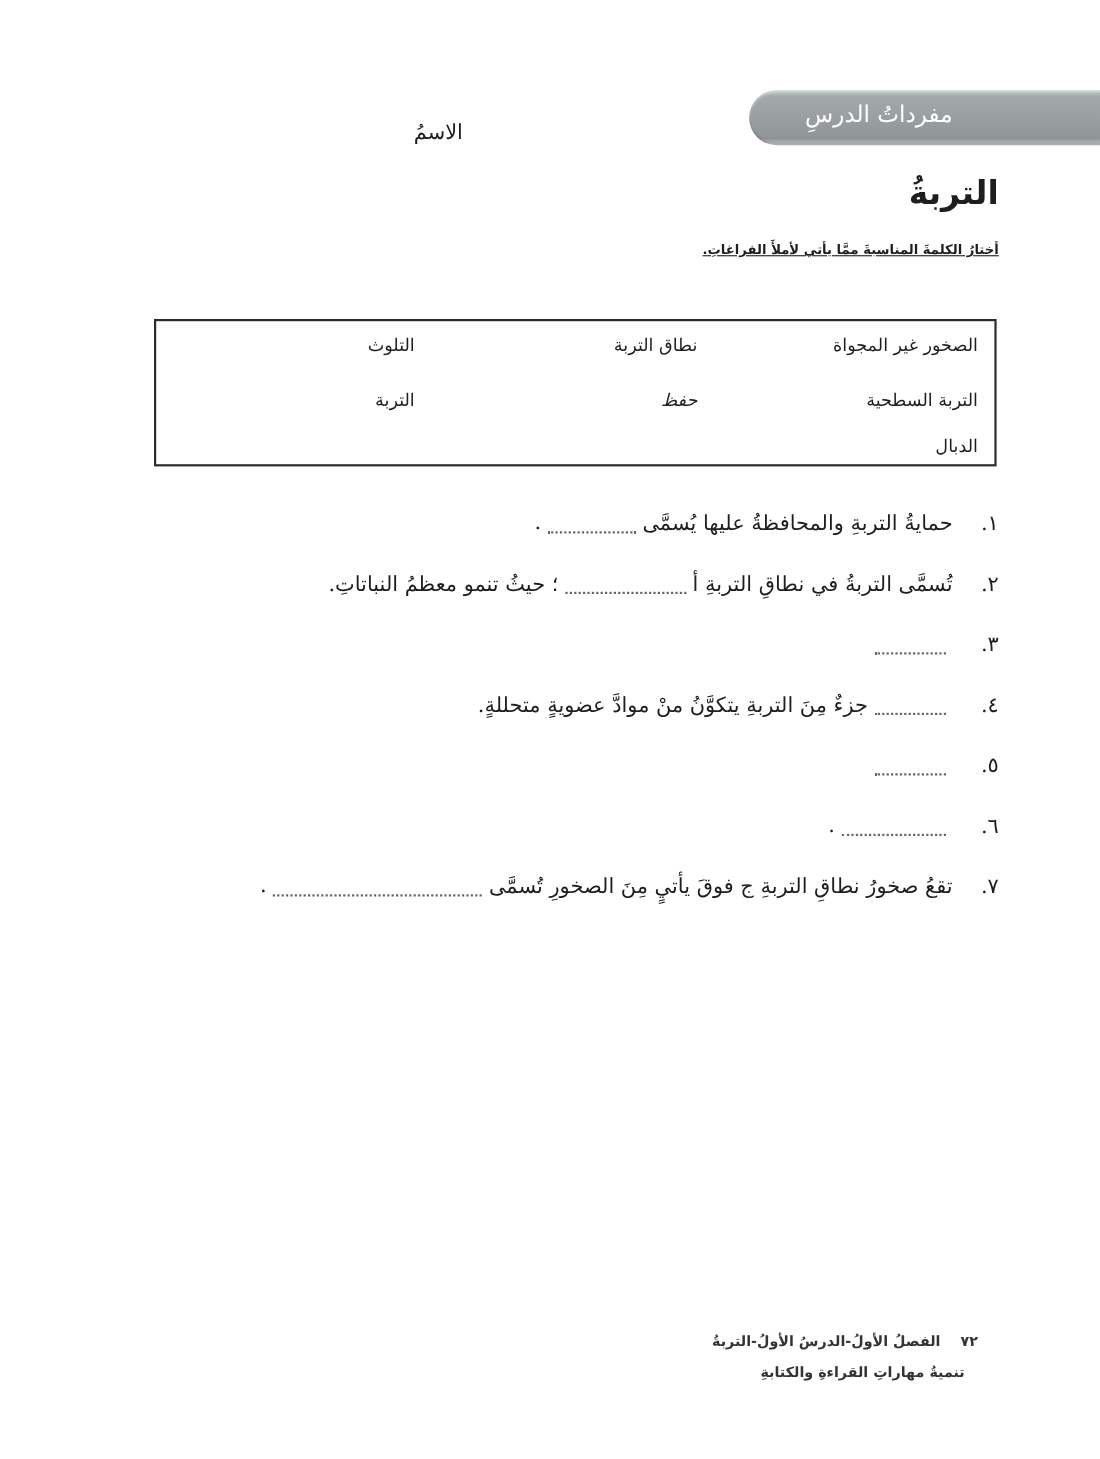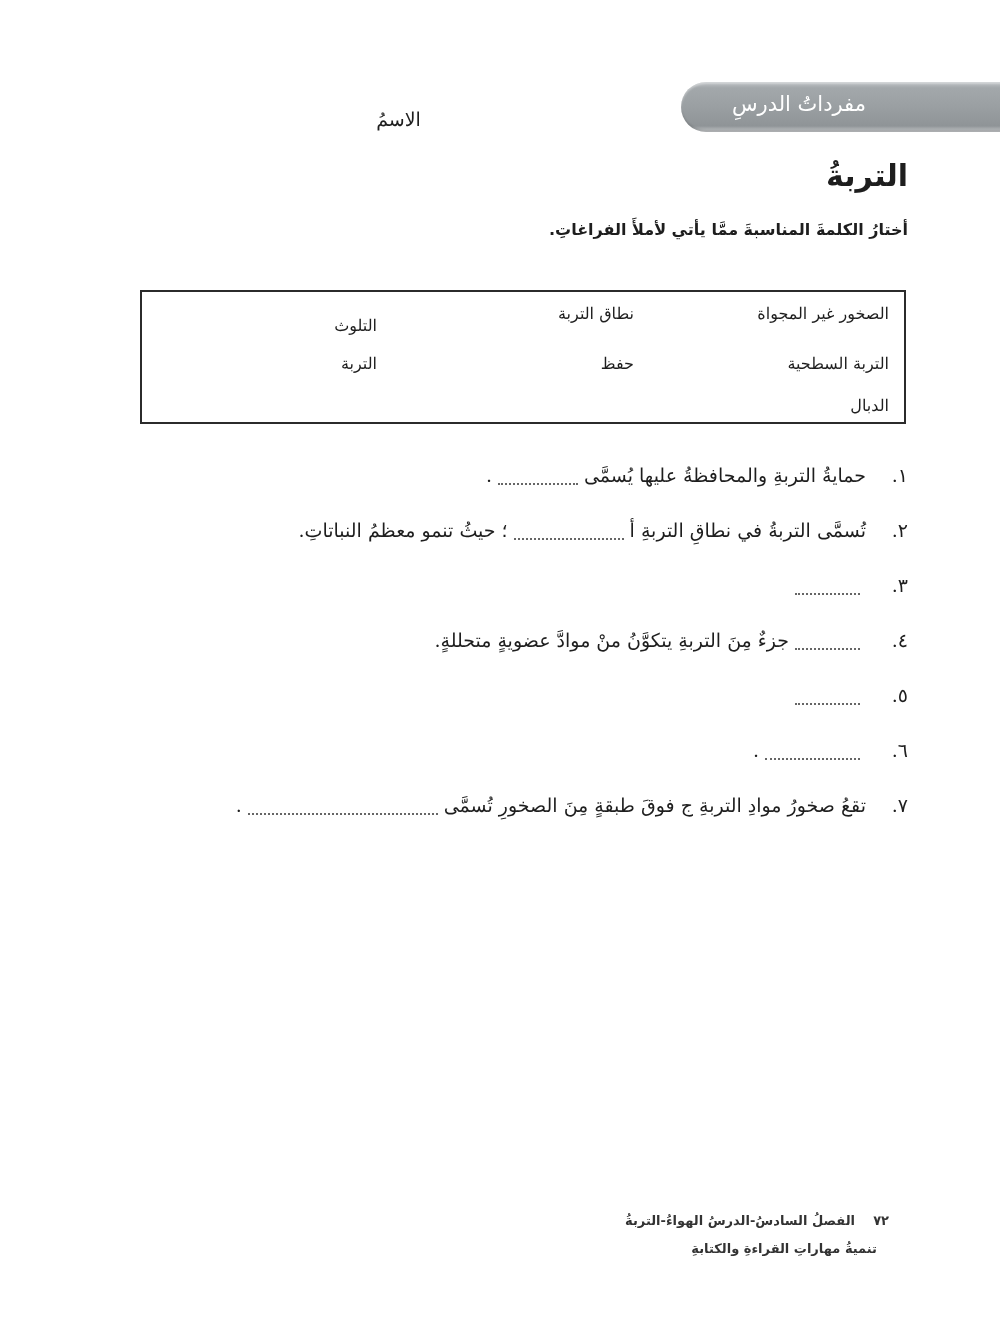--- a/index.html
+++ b/index.html
@@ -69,24 +69,25 @@
       right: 93px;
       top: 158px;
       font-size: 30px;
       font-weight: bold;
       font-family: "DejaVu Sans", sans-serif;
     }
     .instruction {
       position: absolute;
       right: 93px;
       top: 220px;
-      font-size: 16px;
+      font-size: 12px;
       font-weight: bold;
       font-family: "DejaVu Sans", sans-serif;
       white-space: nowrap;
+      text-decoration: underline;
     }
     .word-bank {
       position: absolute;
       left: 139px;
       top: 290px;
       width: 766px;
       height: 134px;
       border: 2px solid #2b2b2b;
       box-sizing: border-box;
     }
@@ -158,23 +159,23 @@
     <span class="name-line"></span>
   </div>
 
   <div class="title">التربةُ</div>
 
   <div class="instruction">أختارُ الكلمةَ المناسبةَ ممَّا يأتي لأملأَ الفراغاتِ.</div>
 
   <div class="word-bank">
     <span class="wb-item" style="right:15px; top:12px;">الصخور غير المجواة</span>
     <span class="wb-item" style="right:270px; top:12px;">نطاق التربة</span>
-    <span class="wb-item" style="right:527px; top:12px;margin-top:12px;">التلوث</span>
+    <span class="wb-item" style="right:527px; top:12px;">التلوث</span>
     <span class="wb-item" style="right:15px; top:62px;">التربة السطحية</span>
-    <span class="wb-item" style="right:270px; top:62px;">حفظ</span>
+    <span class="wb-item" style="right:270px; top:62px;font-style:italic;">حفظ</span>
     <span class="wb-item" style="right:527px; top:62px;">التربة</span>
     <span class="wb-item" style="right:15px; top:104px;">الدبال</span>
   </div>
 
   <div class="questions">
 
     <div class="q" style="top:0px;">
       <span class="q-num">١.</span>
       <span class="q-text">حمايةُ التربةِ والمحافظةُ عليها يُسمَّى</span>
       <span class="blank" style="width:80px;"></span>
@@ -205,29 +206,29 @@
     </div>
 
     <div class="q" style="top:275px;">
       <span class="q-num">٦.</span>
       <span class="blank" style="width:95px;"></span>
       <span>.</span>
     </div>
 
     <div class="q" style="top:330px;">
       <span class="q-num">٧.</span>
-      <span class="q-text">تقعُ صخورُ موادِ التربةِ ج فوقَ طبقةٍ مِنَ الصخورِ تُسمَّى</span>
+      <span class="q-text">تقعُ صخورُ نطاقِ التربةِ ج فوقَ يأتيٍ مِنَ الصخورِ تُسمَّى</span>
       <span class="blank" style="width:190px;"></span>
       <span>.</span>
     </div>
 
   </div>
 
   <div class="footer">
     <div>
       <span>٧٢</span>
       <span>&nbsp;&nbsp;</span>
-      <span>الفصلُ السادسُ-الدرسُ الهواءُ-التربةُ</span>
+      <span>الفصلُ الأولُ-الدرسُ الأولُ-التربةُ</span>
     </div>
     <div class="footer-line2">تنميةُ مهاراتِ القراءةِ والكتابةِ</div>
   </div>
 
 </div>
 
 </body></html>

